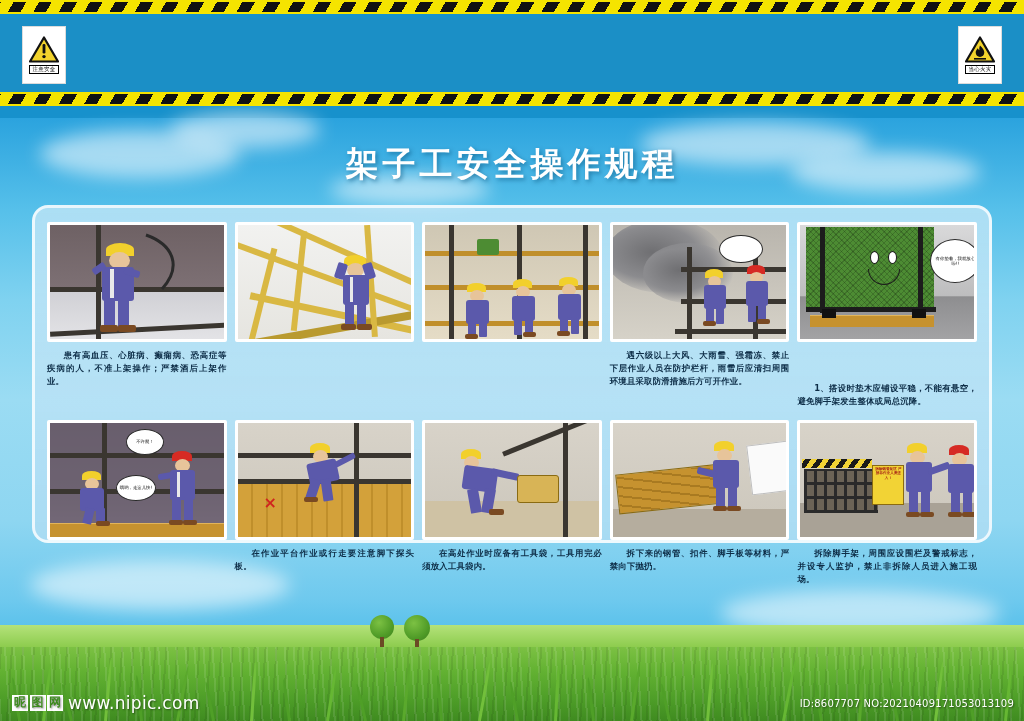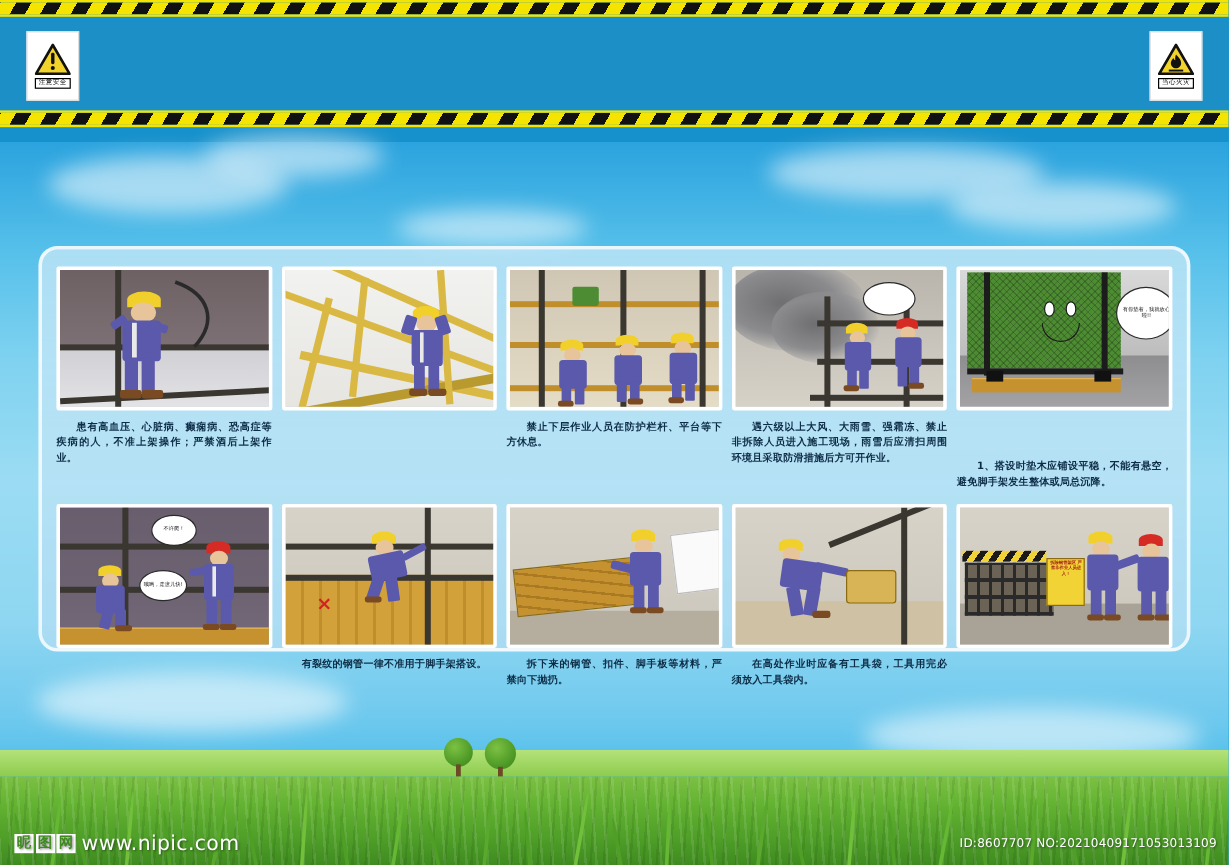--- a/index.html
+++ b/index.html
@@ -351,20 +351,21 @@
         <path d="M15 9.5c2.5 2.6 4.3 4.4 4.3 7 0 2.6-1.9 4.4-4.3 4.4s-4.3-1.8-4.3-4.4c0-1.6 1-2.8 2.1-4.2.4 1 1 1.6 1.6 1.9-.3-1.9.1-3.5.6-4.7z" fill="#111"></path>
         <rect x="9" y="22" width="12" height="1.6" fill="#111"></rect>
       </svg>
       <div class="sign-label">当心火灾</div>
     </div>
 
   </div>
 
   <div class="stripe-bar" id="stripe-bottom"></div>
 
+  <div id="main-title">架子工安全操作规程</div>
 
   <div id="content-panel">
 
     <div class="row" id="row-1">
 
       <div class="cell">
         <div class="illus">
           <div class="sky-grey"></div>
           <div class="pole-v" style="left:46px; top:0; height:120px;"></div>
           <div class="pole-h" style="left:0; top:62px; width:185px;"></div>
@@ -441,21 +442,20 @@
           <div class="worker" style="left:126px; top:52px; width:42px; height:62px;">
             <div class="w-helmet-y" style="left:8px; top:0; width:19px; height:9px;"></div>
             <div class="w-head" style="left:11px; top:7px; width:14px; height:12px;"></div>
             <div class="w-body" style="left:7px; top:17px; width:23px; height:26px;"></div>
             <div class="w-leg" style="left:9px; top:40px; width:8px; height:17px;"></div>
             <div class="w-leg" style="left:20px; top:40px; width:8px; height:17px;"></div>
             <div class="w-boot" style="left:6px; top:54px; width:13px; height:5px;"></div>
           </div>
           <div style="position:absolute; left:52px; top:14px; width:22px; height:16px; background:#4d8c33; border-radius:2px;"></div>
         </div>
-        <div class="caption">禁止下层作业人员在防护栏杆、平台等下方休息。</div>
       </div>
 
       <div class="cell">
         <div class="illus">
           <div class="sky-grey2"></div>
           <div class="smoke" style="left:-8px; top:-6px; width:118px; height:74px;"></div>
           <div class="smoke" style="left:30px; top:18px; width:90px; height:60px;"></div>
           <div class="pole-h" style="left:68px; top:42px; width:120px;"></div>
           <div class="pole-h" style="left:68px; top:74px; width:120px;"></div>
           <div class="pole-h" style="left:62px; top:104px; width:126px;"></div>
@@ -472,21 +472,21 @@
           <div class="worker" style="left:126px; top:40px; width:40px; height:66px;">
             <div class="w-helmet-r" style="left:8px; top:0; width:18px; height:9px;"></div>
             <div class="w-head" style="left:11px; top:7px; width:13px; height:11px;"></div>
             <div class="w-body" style="left:7px; top:16px; width:22px; height:25px;"></div>
             <div class="w-leg" style="left:9px; top:38px; width:8px; height:19px;"></div>
             <div class="w-leg" style="left:19px; top:38px; width:8px; height:19px;"></div>
             <div class="w-boot" style="left:18px; top:54px; width:13px; height:5px;"></div>
           </div>
           <div class="bubble" style="left:106px; top:10px; width:44px; height:28px;"></div>
         </div>
-        <div class="caption">遇六级以上大风、大雨雪、强霜冻、禁止非拆除人员进入施工现场，雨雪后应清扫周围环境且采取防滑措施后方可开作业。</div>
+        <div class="caption">遇六级以上大风、大雨雪、强霜冻、禁止下层作业人员在防护栏杆，雨雪后应清扫周围环境且采取防滑措施后方可开作业。</div>
       </div>
 
       <div class="cell">
         <div class="illus">
           <div class="sky-conc"></div>
           <div class="netwall" style="left:6px; top:2px; width:128px; height:80px;"></div>
           <div class="face-eye" style="left:70px; top:26px; width:9px; height:13px;"></div>
           <div class="face-eye" style="left:88px; top:26px; width:9px; height:13px;"></div>
           <div class="face-mouth" style="left:68px; top:44px; width:32px; height:16px;"></div>
           <div class="pole-v" style="left:20px; top:2px; height:86px; background:#1c1c1c;"></div>
@@ -547,61 +547,61 @@
             <div class="w-helmet-y" style="left:14px; top:2px; width:20px; height:10px;"></div>
             <div class="w-head" style="left:17px; top:9px; width:15px; height:13px;"></div>
             <div class="w-body" style="left:12px; top:20px; width:30px; height:22px; transform:rotate(-12deg);"></div>
             <div class="w-arm" style="left:38px; top:16px; width:22px; height:6px; transform:rotate(-28deg);"></div>
             <div class="w-leg" style="left:12px; top:38px; width:10px; height:22px; transform:rotate(18deg);"></div>
             <div class="w-leg" style="left:26px; top:38px; width:10px; height:22px; transform:rotate(-8deg);"></div>
             <div class="w-boot" style="left:8px; top:56px; width:14px; height:5px;"></div>
           </div>
           <div class="red-x" style="left:26px; top:72px;">×</div>
         </div>
-        <div class="caption">有裂纹的钢管一律不准用于脚手架搭设。</div>
+        <div class="caption">在作业平台作业或行走要注意脚下探头板。</div>
+      </div>
+
+      <div class="cell">
+        <div class="illus">
+          <div class="sky-dusty"></div>
+          <div style="position:absolute; left:0; top:78px; width:185px; height:42px; background:#cfc2a4;"></div>
+          <div class="pole-v" style="left:138px; top:0; height:120px;"></div>
+          <div class="pole-h" style="left:74px; top:8px; width:111px; transform:rotate(-22deg);"></div>
+          <div class="worker" style="left:30px; top:24px; width:86px; height:72px;">
+            <div class="w-helmet-y" style="left:6px; top:2px; width:20px; height:10px;"></div>
+            <div class="w-head" style="left:9px; top:9px; width:15px; height:13px;"></div>
+            <div class="w-body" style="left:8px; top:20px; width:34px; height:24px; transform:rotate(8deg);"></div>
+            <div class="w-arm" style="left:36px; top:24px; width:28px; height:7px; transform:rotate(12deg);"></div>
+            <div class="w-leg" style="left:14px; top:42px; width:11px; height:24px; transform:rotate(-10deg);"></div>
+            <div class="w-leg" style="left:28px; top:42px; width:11px; height:24px; transform:rotate(10deg);"></div>
+            <div class="w-boot" style="left:34px; top:62px; width:15px; height:6px;"></div>
+          </div>
+          <div style="position:absolute; left:92px; top:52px; width:42px; height:28px; background:#d8b456; border:1.5px solid #8a6b12; border-radius:3px;"></div>
+        </div>
+        <div class="caption">在高处作业时应备有工具袋，工具用完必须放入工具袋内。</div>
       </div>
 
       <div class="cell">
         <div class="illus">
           <div class="sky-dusty"></div>
           <div style="position:absolute; left:0; top:86px; width:185px; height:34px; background:#b5ad9e;"></div>
           <div style="position:absolute; left:4px; top:46px; width:106px; height:40px; background: repeating-linear-gradient(12deg,#c6922f 0 7px,#a97a21 7px 9px); transform: rotate(-6deg); border:1px solid #8a6b12;"></div>
           <div class="worker" style="left:92px; top:18px; width:46px; height:76px;">
             <div class="w-helmet-y" style="left:9px; top:0; width:20px; height:10px;"></div>
             <div class="w-head" style="left:12px; top:8px; width:15px; height:13px;"></div>
             <div class="w-body" style="left:8px; top:19px; width:26px; height:28px;"></div>
             <div class="w-arm" style="left:-8px; top:28px; width:20px; height:7px; transform:rotate(14deg);"></div>
             <div class="w-leg" style="left:11px; top:44px; width:9px; height:24px;"></div>
             <div class="w-leg" style="left:23px; top:44px; width:9px; height:24px;"></div>
             <div class="w-boot" style="left:8px; top:65px; width:14px; height:5px;"></div>
             <div class="w-boot" style="left:22px; top:65px; width:14px; height:5px;"></div>
           </div>
           <div class="doc-sheet" style="left:136px; top:20px; width:42px; height:50px;"></div>
         </div>
         <div class="caption">拆下来的钢管、扣件、脚手板等材料，严禁向下抛扔。</div>
-      </div>
-
-      <div class="cell">
-        <div class="illus">
-          <div class="sky-dusty"></div>
-          <div style="position:absolute; left:0; top:78px; width:185px; height:42px; background:#cfc2a4;"></div>
-          <div class="pole-v" style="left:138px; top:0; height:120px;"></div>
-          <div class="pole-h" style="left:74px; top:8px; width:111px; transform:rotate(-22deg);"></div>
-          <div class="worker" style="left:30px; top:24px; width:86px; height:72px;">
-            <div class="w-helmet-y" style="left:6px; top:2px; width:20px; height:10px;"></div>
-            <div class="w-head" style="left:9px; top:9px; width:15px; height:13px;"></div>
-            <div class="w-body" style="left:8px; top:20px; width:34px; height:24px; transform:rotate(8deg);"></div>
-            <div class="w-arm" style="left:36px; top:24px; width:28px; height:7px; transform:rotate(12deg);"></div>
-            <div class="w-leg" style="left:14px; top:42px; width:11px; height:24px; transform:rotate(-10deg);"></div>
-            <div class="w-leg" style="left:28px; top:42px; width:11px; height:24px; transform:rotate(10deg);"></div>
-            <div class="w-boot" style="left:34px; top:62px; width:15px; height:6px;"></div>
-          </div>
-          <div style="position:absolute; left:92px; top:52px; width:42px; height:28px; background:#d8b456; border:1.5px solid #8a6b12; border-radius:3px;"></div>
-        </div>
-        <div class="caption">在高处作业时应备有工具袋，工具用完必须放入工具袋内。</div>
       </div>
 
       <div class="cell">
         <div class="illus">
           <div class="sky-dusty"></div>
           <div style="position:absolute; left:0; top:80px; width:185px; height:40px; background:#a9a296;"></div>
           <div class="barrier-tape" style="left:2px; top:36px; width:70px; height:9px;"></div>
           <div style="position:absolute; left:4px; top:46px; width:74px; height:44px; background: repeating-linear-gradient(90deg,#2a2a2a 0 3px, transparent 3px 10px), repeating-linear-gradient(0deg,#2a2a2a 0 3px, transparent 3px 14px); background-color:#6b6356;"></div>
           <div class="warn-placard" style="left:72px; top:42px; width:32px; height:40px;">拆除钢管架区 严禁非作业人员进入！</div>
           <div class="worker" style="left:98px; top:20px; width:44px; height:78px;">
@@ -617,20 +617,21 @@
           <div class="worker" style="left:140px; top:22px; width:44px; height:76px;">
             <div class="w-helmet-r" style="left:9px; top:0; width:20px; height:10px;"></div>
             <div class="w-head" style="left:12px; top:8px; width:15px; height:13px;"></div>
             <div class="w-body" style="left:8px; top:19px; width:26px; height:29px;"></div>
             <div class="w-leg" style="left:11px; top:45px; width:9px; height:25px;"></div>
             <div class="w-leg" style="left:23px; top:45px; width:9px; height:25px;"></div>
             <div class="w-boot" style="left:8px; top:67px; width:14px; height:5px;"></div>
             <div class="w-boot" style="left:22px; top:67px; width:14px; height:5px;"></div>
           </div>
         </div>
+        <div class="caption">拆除脚手架，周围应设围栏及警戒标志，并设专人监护，禁止非拆除人员进入施工现场。</div>
       </div>
 
     </div>
 
   </div>
 
   <div id="meadow-strip"></div>
 
   <div class="tree" style="left:370px; bottom:72px; width:24px; height:34px;">
     <div class="tree-crown" style="left:0; top:0; width:24px; height:24px;"></div>

